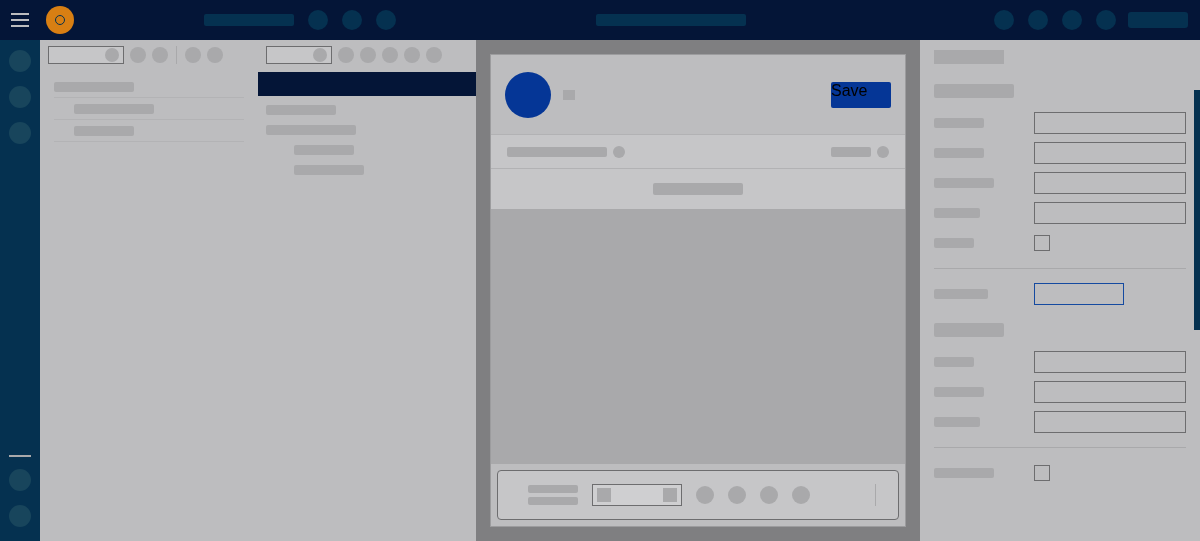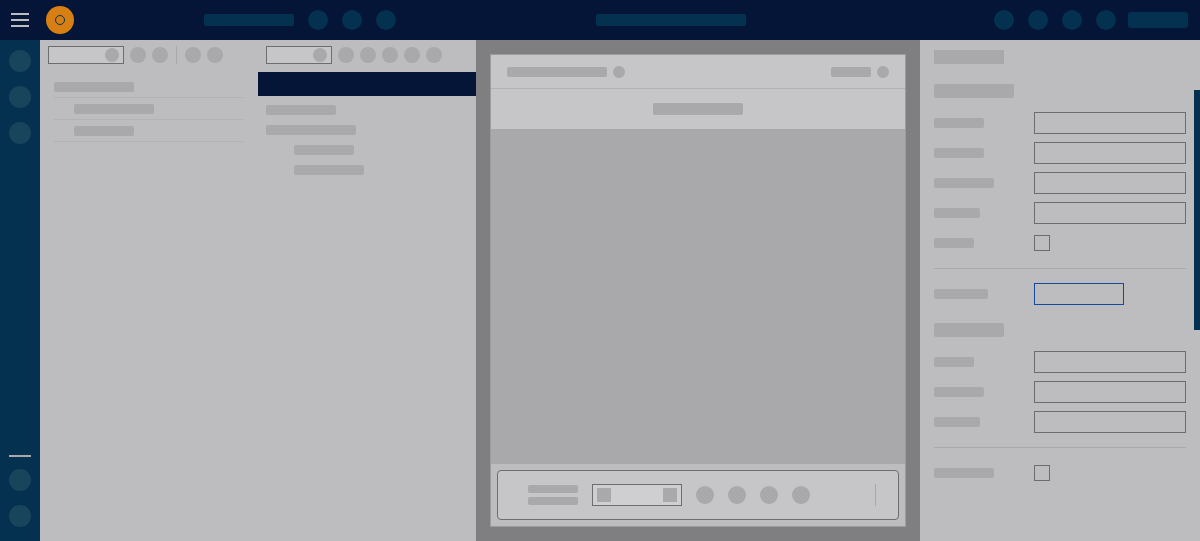--- a/index.html
+++ b/index.html
@@ -158,20 +158,27 @@
   <div class="tree-row">
       <div class="txt" style="width:60px;margin-left:36px"></div>
     </div>
   <div class="tree-row">
       <div class="txt" style="width:70px;margin-left:36px"></div>
     </div>
 </div>
 
 <div class="center">
   <div class="form-card">
+    <div class="form-top">
+      <div class="form-avatar-wrap">
+        <div class="form-avatar"></div>
+        <div class="form-avatar-label"></div>
+      </div>
+      <div class="form-save">Save</div>
+    </div>
     <div class="form-tabs">
       <div class="form-tab">
           <div class="txt" style="width:100px"></div>
           <div class="cnt"></div>
         </div>
       <div class="form-tab">
           <div class="txt" style="width:40px"></div>
           <div class="cnt"></div>
         </div>
     </div>

